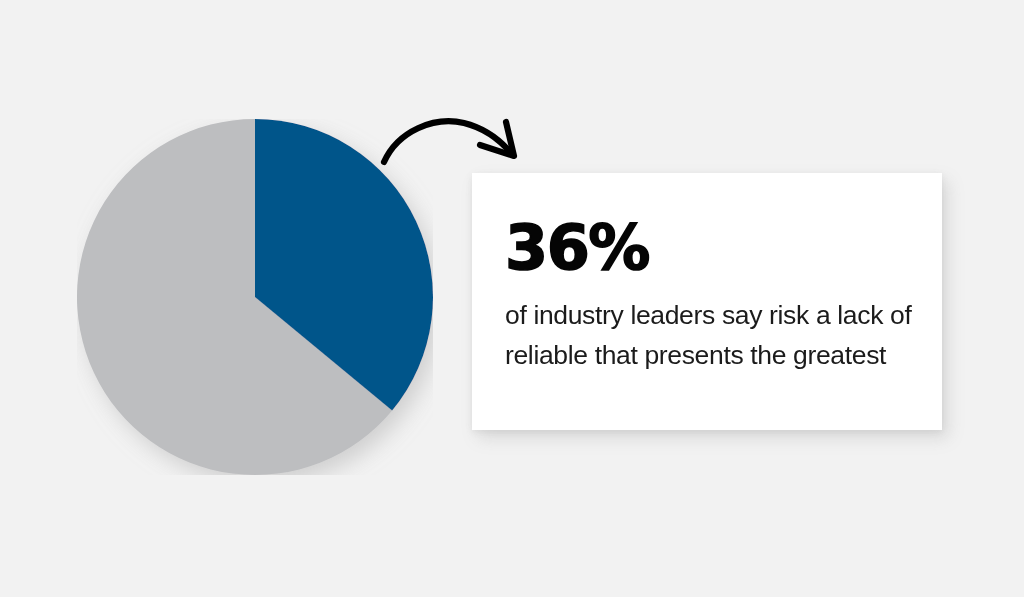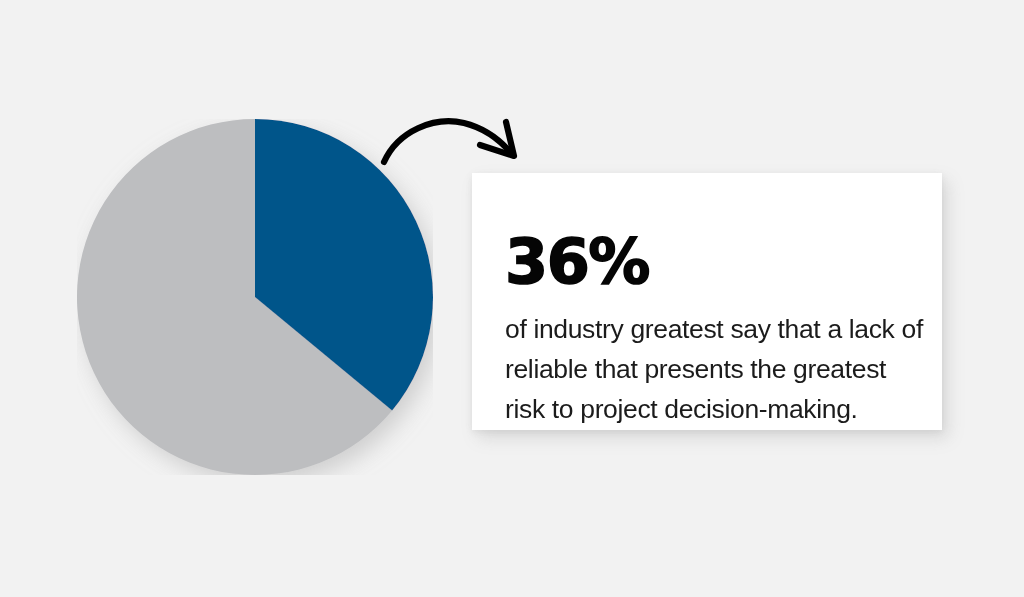--- a/index.html
+++ b/index.html
@@ -52,21 +52,21 @@
   #stat-card {
     position: absolute;
     left: 472px;
     top: 173px;
     width: 470px;
     height: 257px;
     background: #ffffff;
     box-shadow: 6px 8px 16px rgba(120,120,120,0.20),
                 0 2px 6px rgba(120,120,120,0.12);
     box-sizing: border-box;
-    padding: 58px 30px 0 33px;
+    padding: 44px 30px 0 33px;
   }
   #stat-figure {
     font-family: "DejaVu Sans", sans-serif;
     font-weight: 700;
     font-size: 62px;
     line-height: 62px;
     letter-spacing: -1.5px;
     color: #050505;
     margin: 0 0 16px 0;
     -webkit-text-stroke: 1.6px #050505;
@@ -109,19 +109,18 @@
 
       <path d="M 12 58 C 26 27, 62 12, 92 19 C 112 24, 128 36, 139 49"></path>
 
       <path d="M 134 18 L 142 52 L 108 41"></path>
     </g>
   </svg>
 
   <div id="stat-card" style="background: rgb(255, 255, 255);">
     <div id="stat-figure" style="color: rgb(5, 5, 5); -webkit-text-stroke-color: rgb(5, 5, 5);">36%</div>
     <div id="stat-body" style="color: rgb(27, 27, 27);">
-      <span>of industry greatest say that a lack of</span>
+      <span>of industry leaders say risk a lack of</span>
       <span>reliable that presents the greatest</span>
-      <span>risk to project decision-making.</span>
     </div>
   </div>
 
 </div>
 
 </body></html>

